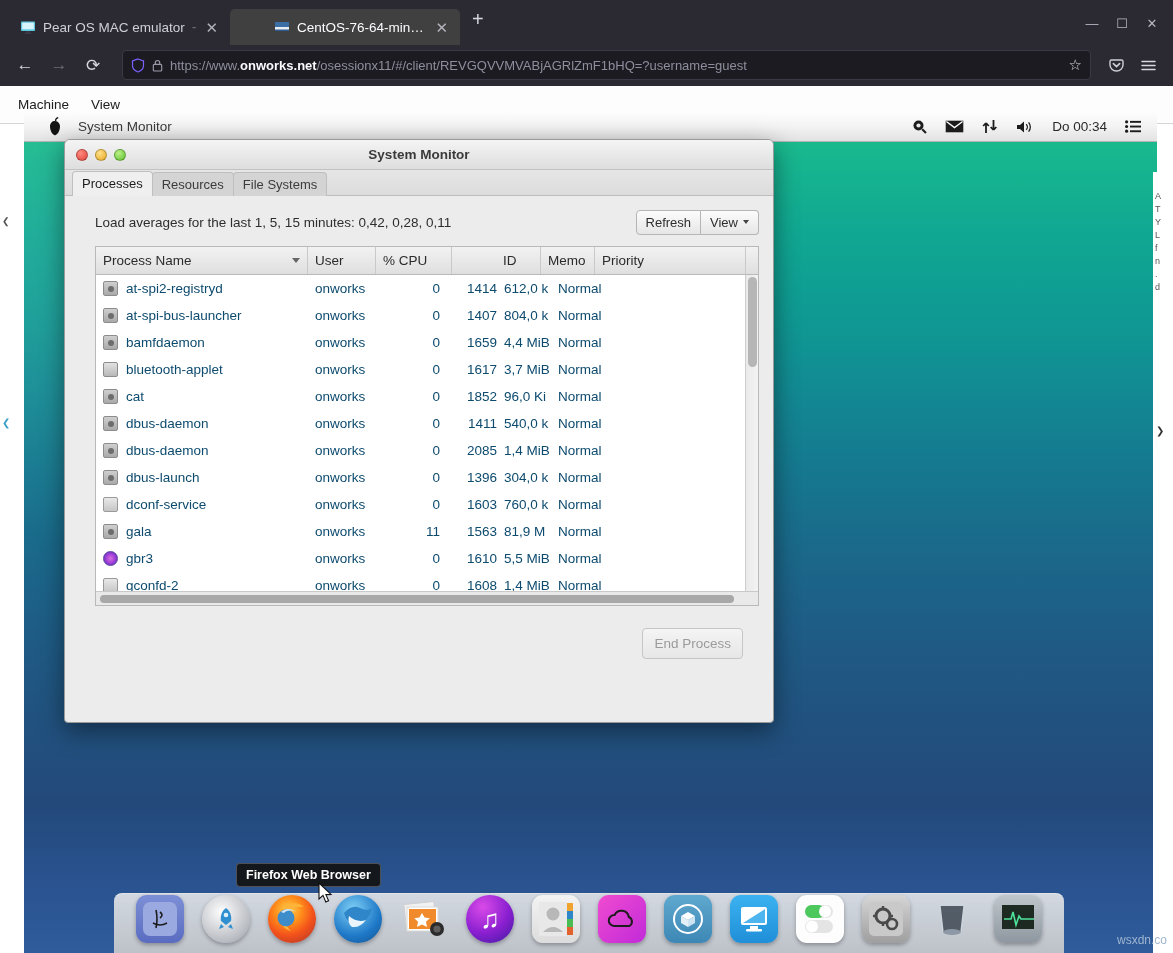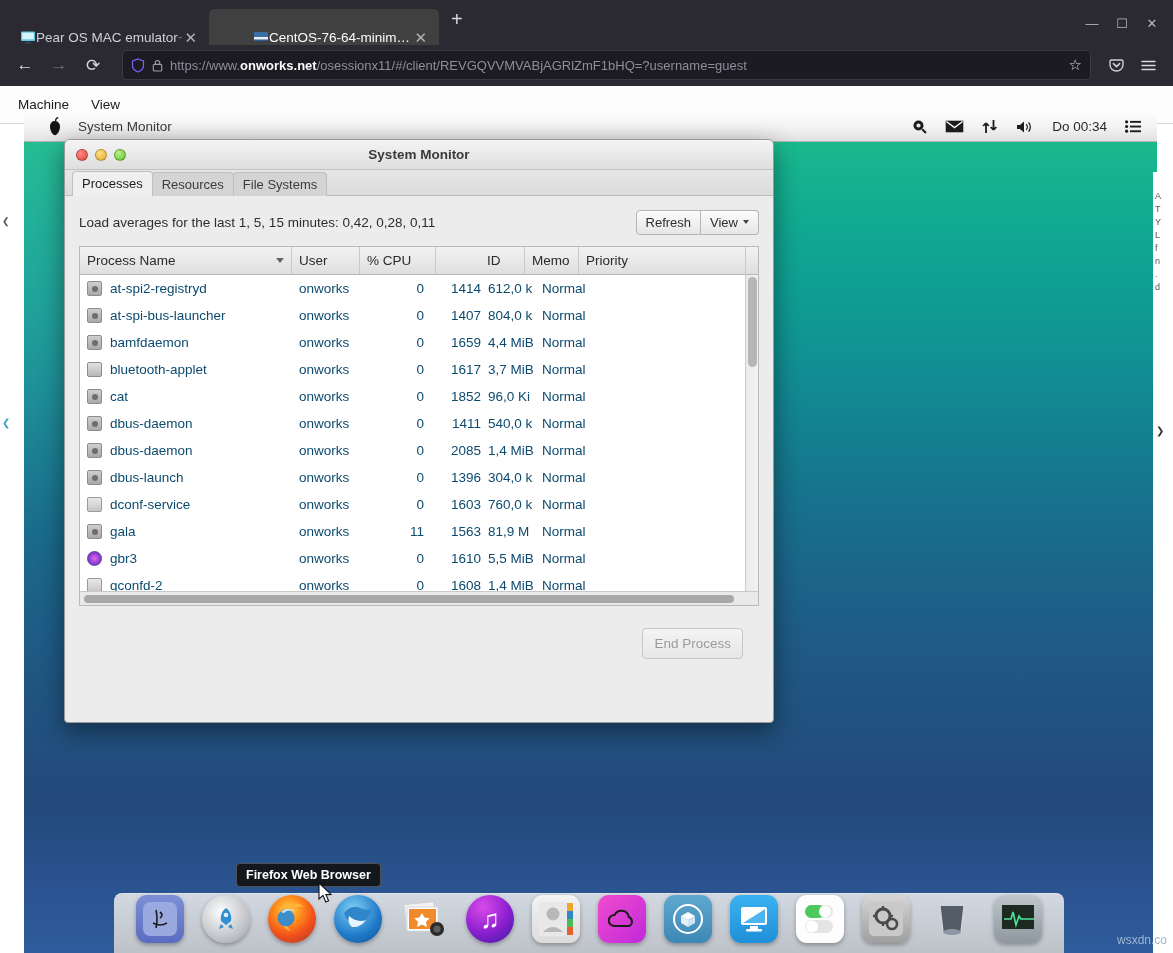--- a/index.html
+++ b/index.html
@@ -11,21 +11,21 @@
   }
 
   
   .browser { width: 1173px; height: 953px; position: relative; background:#2b2a33; }
 
   .tabstrip {
     height: 44px; background: #2b2a33;
     display: flex; align-items: flex-end; padding-left: 8px; position: relative;
   }
   .tab {
-    height: 36px; display: flex; align-items: flex-end; gap: 0;
+    height: 36px; display: flex; align-items: center; gap: 7px;
     padding: 0 10px 0 12px; border-radius: 5px 5px 0 0;
     color: #cfcfd8; font-size: 13.5px; white-space: nowrap;
     max-width: 230px; position: relative; top: 1px;
   }
   .tab.active { background: #404040; color: #fbfbfe; padding-left: 44px; }
   .tab-favicon { width: 16px; height: 16px; flex: 0 0 16px; position: relative; }
   .tab-title { overflow: hidden; text-overflow: ellipsis; }
   .tab-title .dim { color: #8f8f9d; }
   .tab-close { color: #c8c8d2; font-size: 15px; line-height: 1; padding: 0 2px; opacity:.85; }
   .tab-sep { color:#6a6a78; font-size:14px; }
@@ -98,21 +98,21 @@
   .smtitle .t { position:absolute; left:0; right:0; text-align:center;
     font-size: 13.5px; font-weight: bold; color:#3a3a3a; }
 
   .tabs { height: 26px; display:flex; align-items:flex-end; padding-left: 7px;
     background: linear-gradient(to bottom,#e6e6e6,#dcdcdc); border-bottom:1px solid #bdbdbd; }
   .smtab { font-size: 13px; color:#3c3c3c; padding: 4px 9px 4px; border:1px solid #bfbfbf;
            border-bottom:none; border-radius: 4px 4px 0 0; background:#d4d4d4; margin-right:-1px;
            position:relative; top:1px; }
   .smtab.sel { background:#efefef; color:#1c1c1c; top:1px; padding-bottom:5px; }
 
-  .smbody { padding: 12px 14px 0 14px; }
+  .smbody { padding: 12px 14px 0 30px; }
   .loadrow { display:flex; align-items:center; height: 28px; }
   .loadtext { font-size: 13.5px; color:#2e2e2e; }
   .loadbtns { margin-left:auto; display:flex;text-align:right; }
   .gbtn { font-size: 13px; color:#2e2e2e; border:1px solid #b5b5b5;
     background: linear-gradient(to bottom,#fcfcfc,#e6e6e6); padding: 4px 9px; }
   .gbtn.left { border-radius: 4px 0 0 4px; }
   .gbtn.right { border-radius: 0 4px 4px 0; border-left:none; display:flex; align-items:center; gap:5px; }
   .caret { width:0;height:0;border-left:3.5px solid transparent;border-right:3.5px solid transparent;border-top:4.5px solid #444; }
 
   .tablewrap { margin-top: 10px; height: 360px; border:1px solid #b9b9b9; background:#fff;

